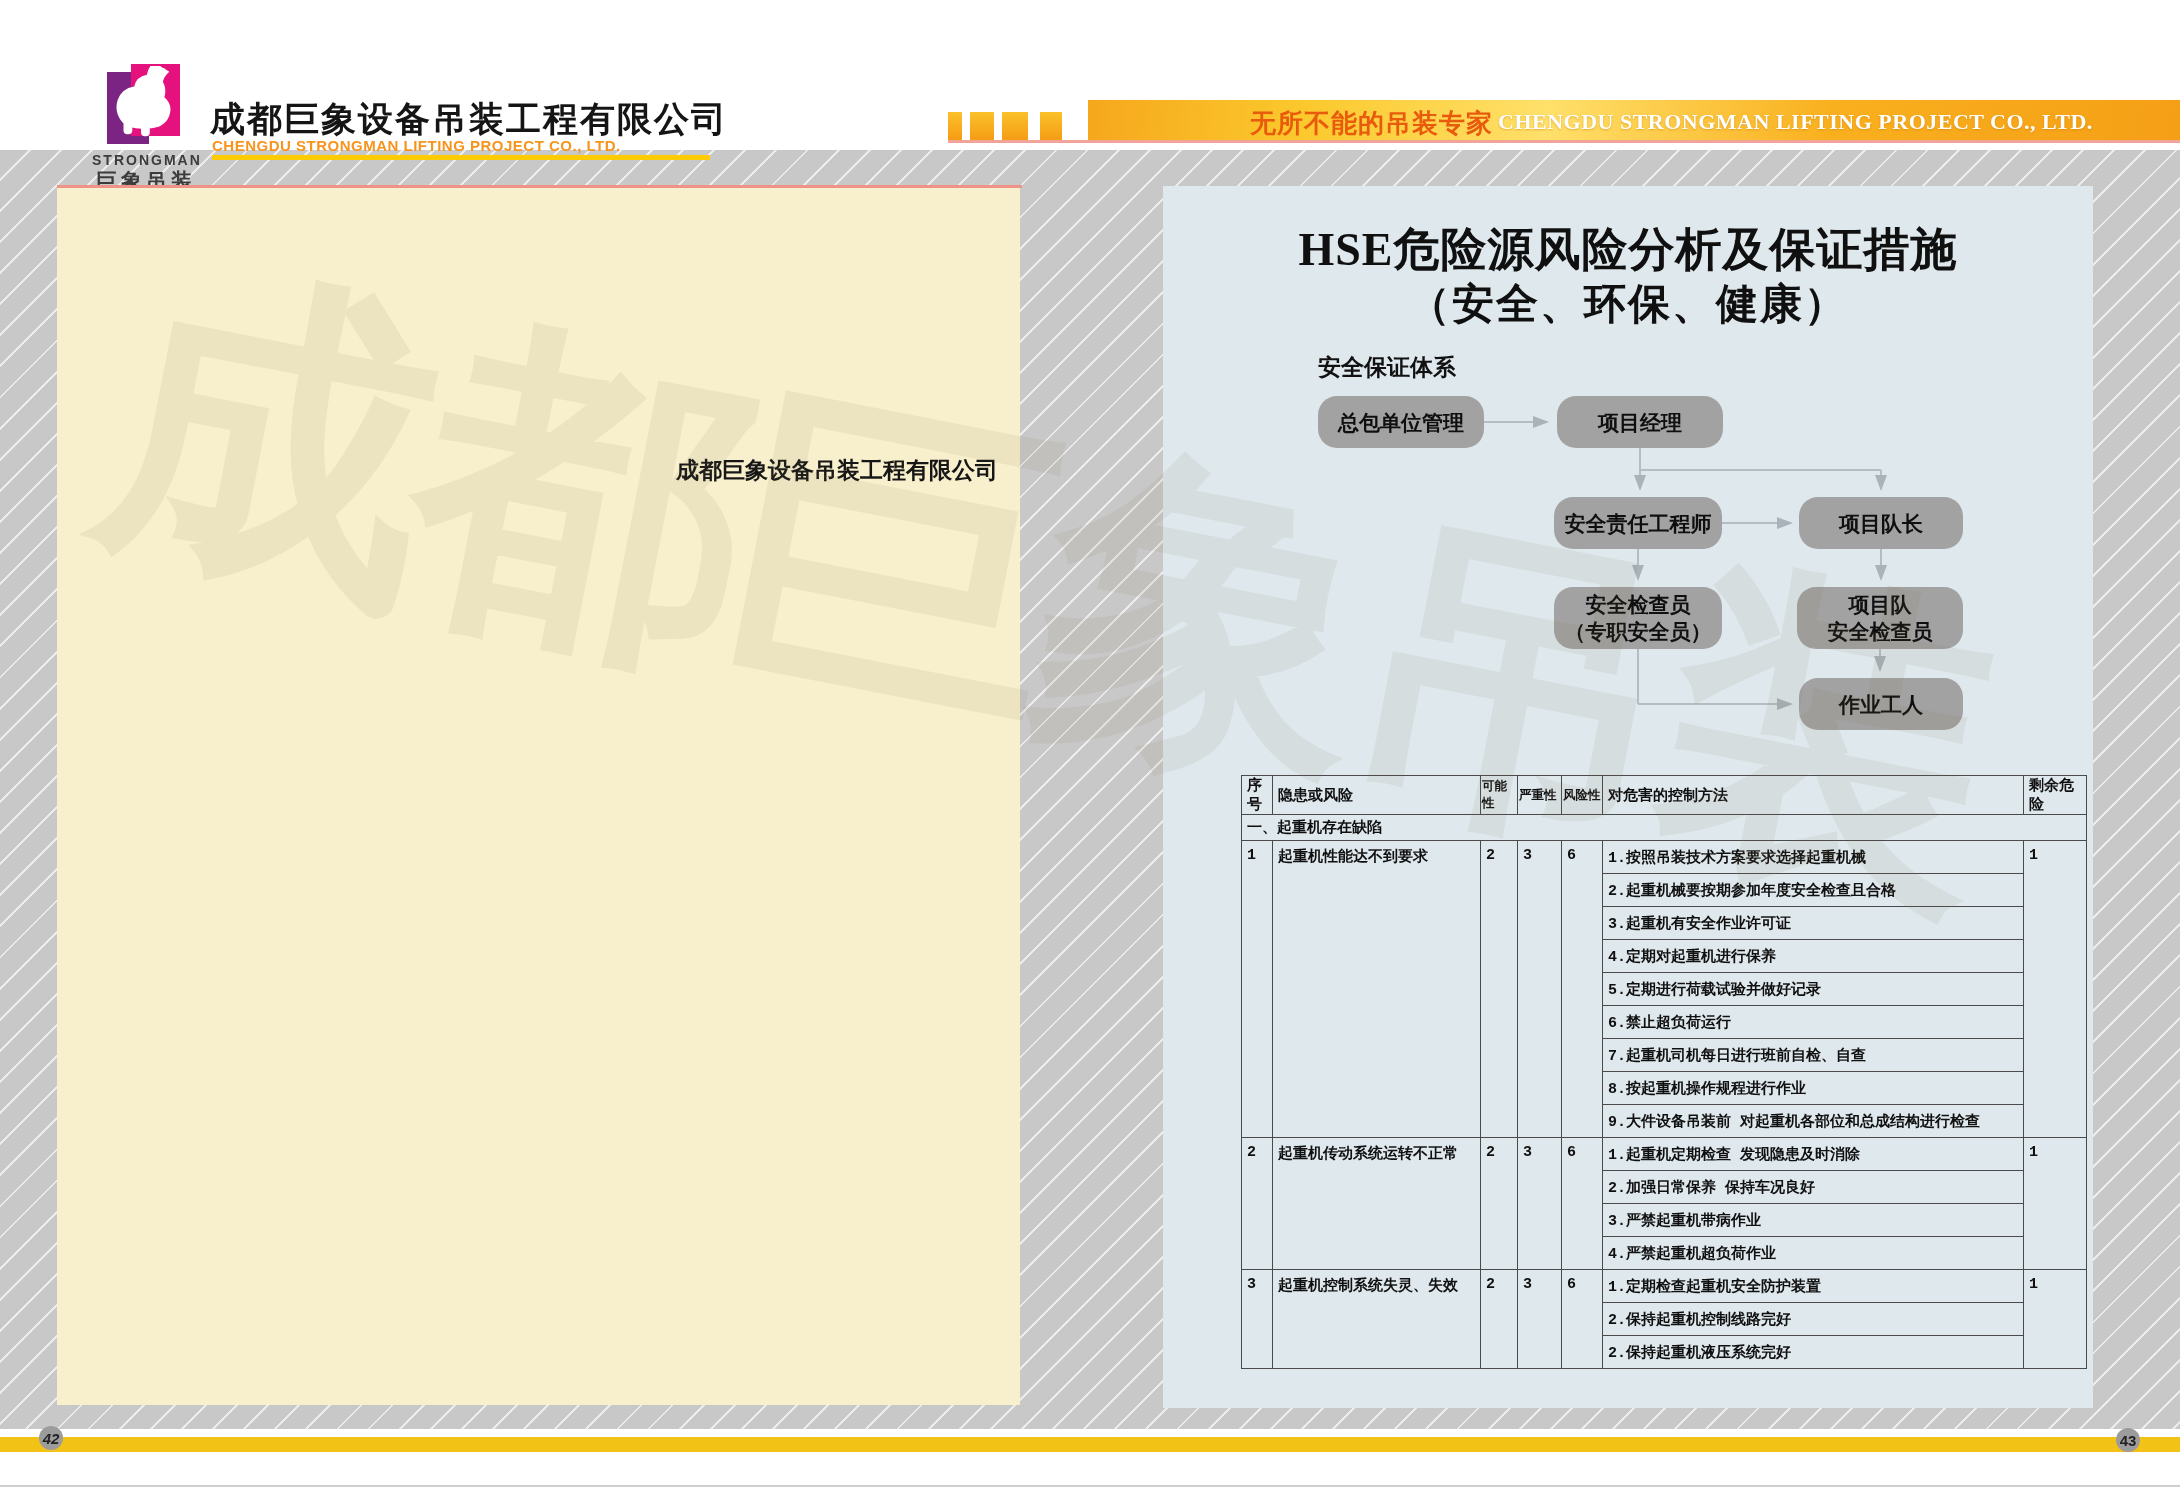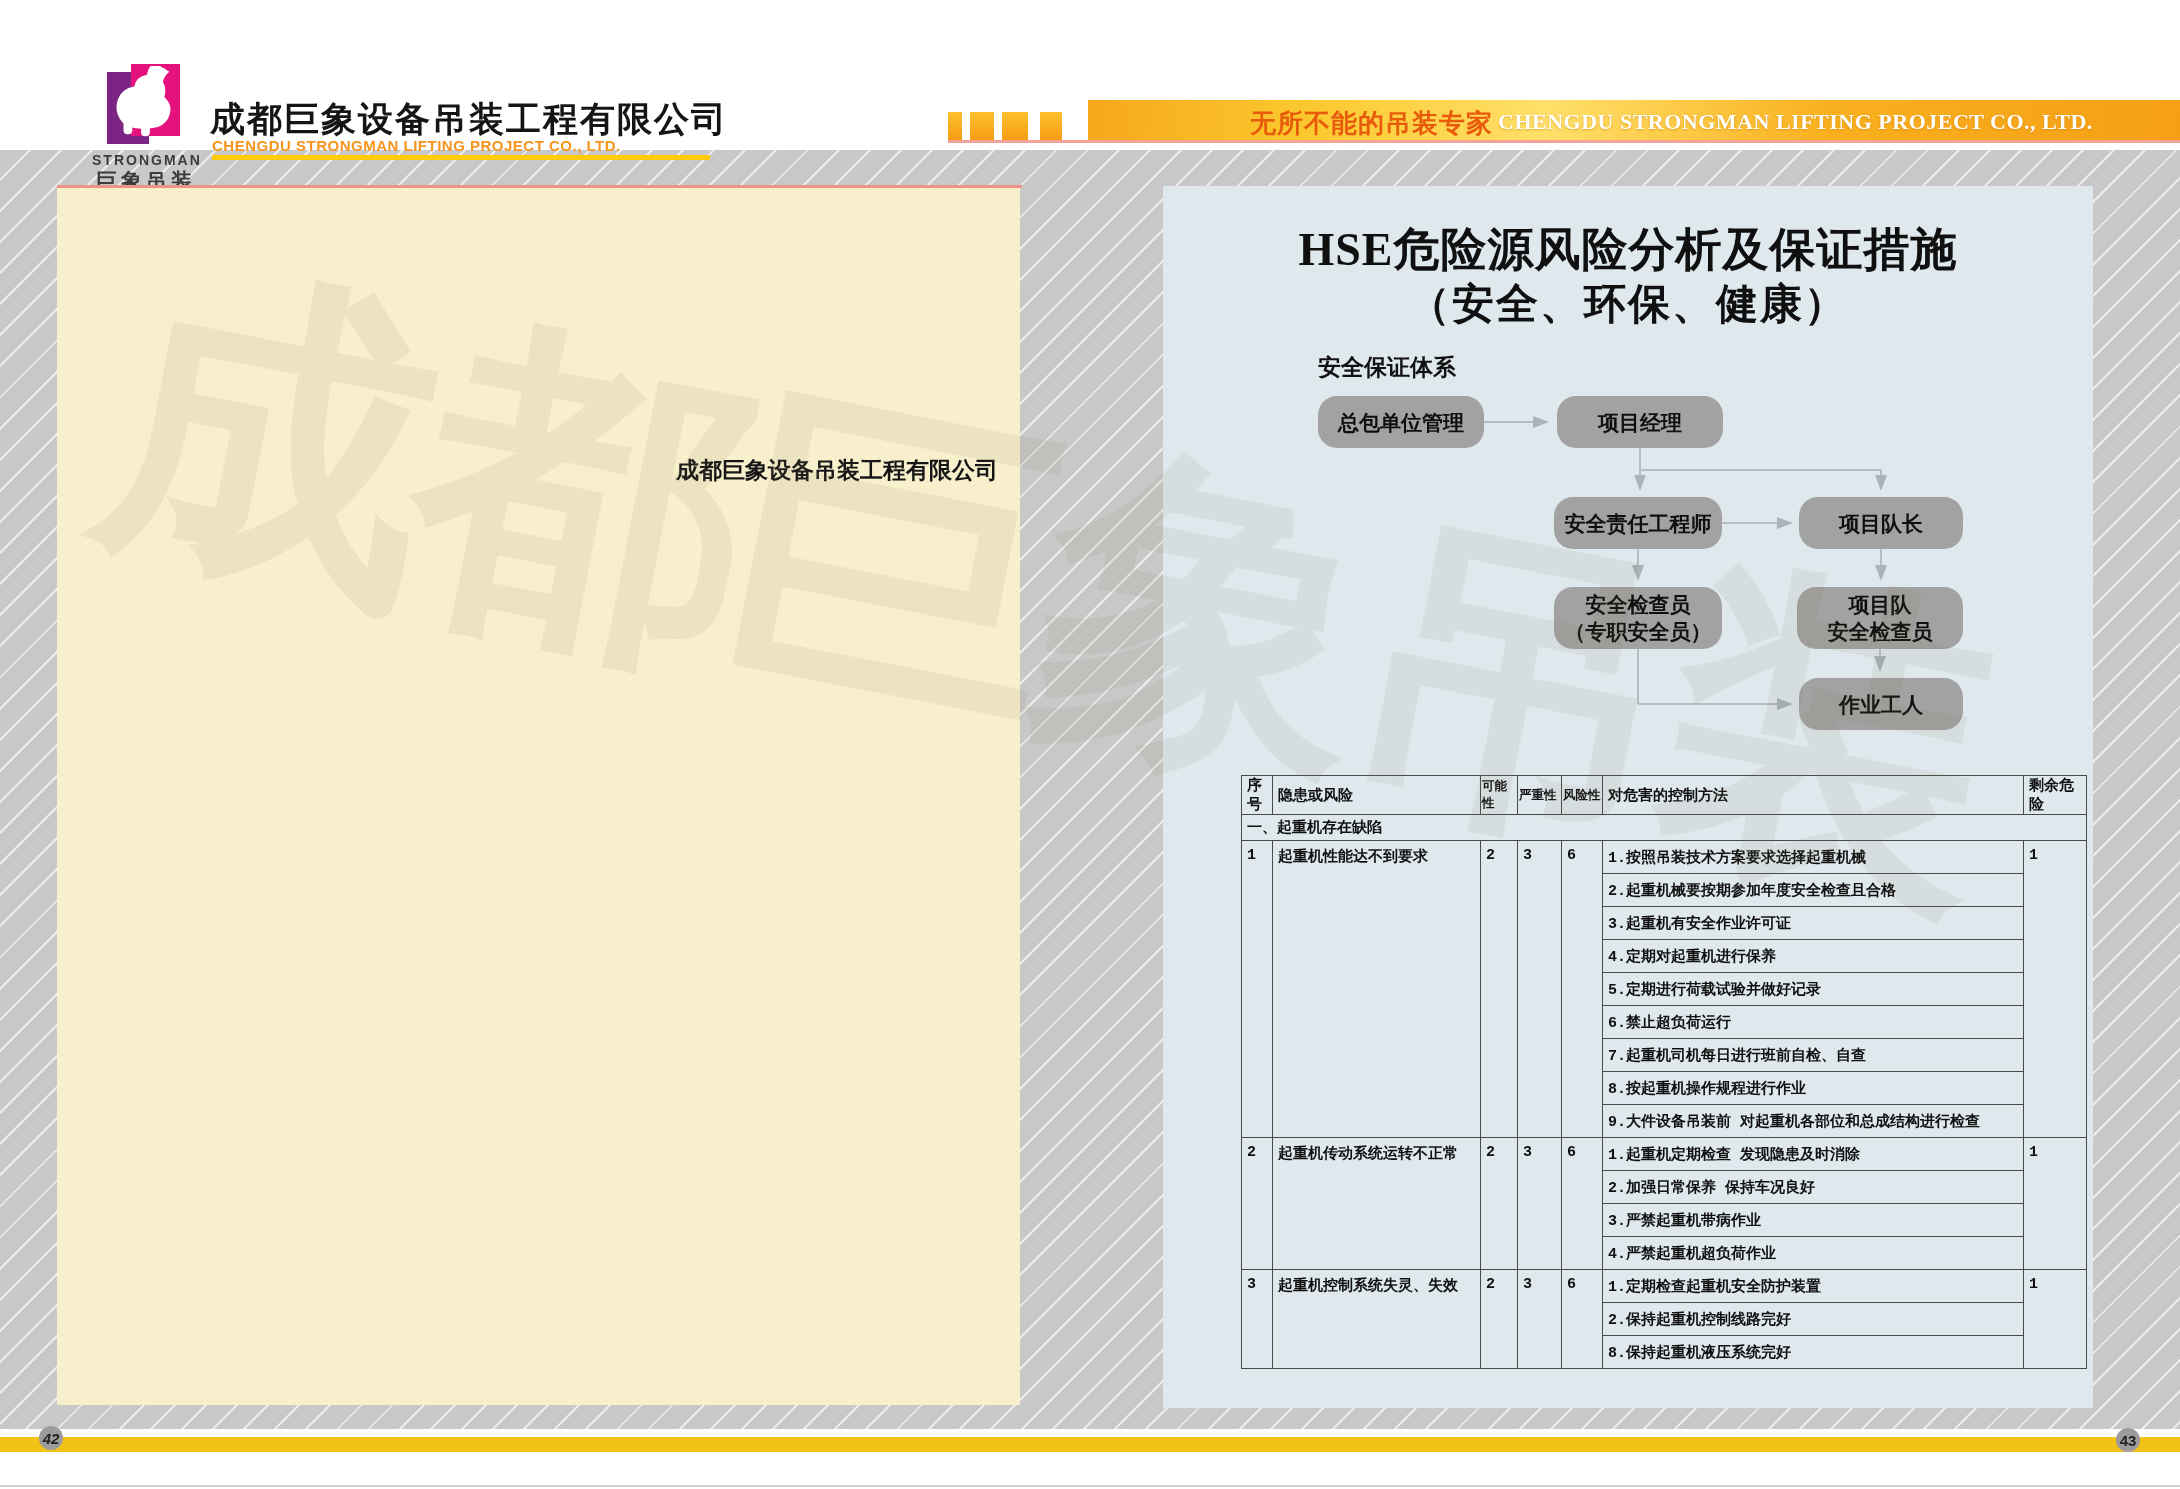--- a/index.html
+++ b/index.html
@@ -249,21 +249,21 @@
             <td rowspan="3" class="cell-top">2</td>
             <td rowspan="3" class="cell-top">3</td>
             <td rowspan="3" class="cell-top">6</td>
             <td>1.定期检查起重机安全防护装置</td>
             <td rowspan="3" class="cell-top">1</td>
           </tr>
           <tr style="height: 33px;">
             <td>2.保持起重机控制线路完好</td>
           </tr>
           <tr style="height: 33px;">
-            <td>8.保持起重机液压系统完好</td>
+            <td>2.保持起重机液压系统完好</td>
           </tr>
         </tbody>
     </table>
   </div>
 
   <div class="watermark">成都巨象吊装</div>
 
   <div class="footer-bar"></div>
   <div class="footer-line"></div>
   <div class="pagenum pn-left">42</div>

